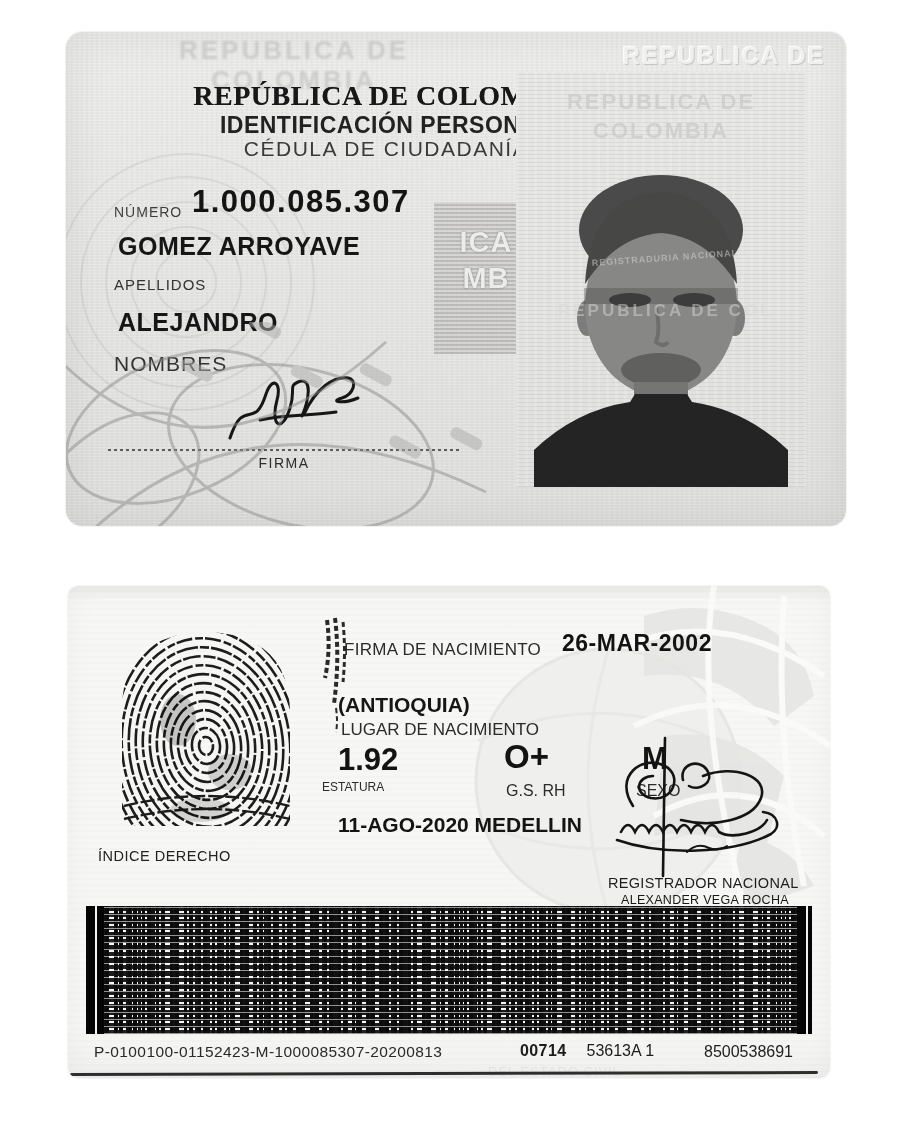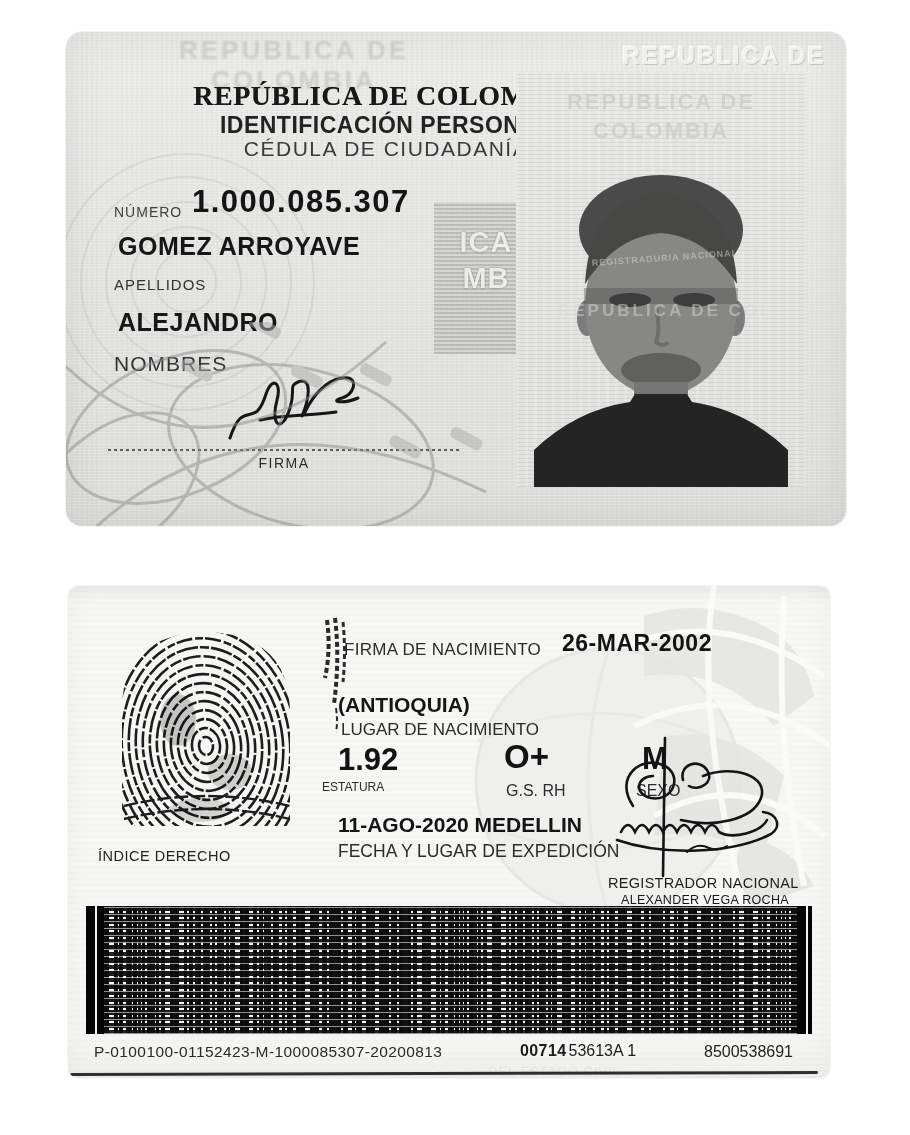--- a/index.html
+++ b/index.html
@@ -272,38 +272,37 @@
     <div class="abs b-place-label">LUGAR DE NACIMIENTO</div>
 
     <div class="abs b-height">1.92</div>
     <div class="abs b-height-label">ESTATURA</div>
     <div class="abs b-blood">O+</div>
     <div class="abs b-blood-label">G.S. RH</div>
     <div class="abs b-sex">M</div>
     <div class="abs b-sex-label">SEXO</div>
 
     <div class="abs b-issue">11-AGO-2020 MEDELLIN</div>
-    <div class="abs b-issue-label">FECHA Y LUGAR DE EXPEDICIÓN</div>
 
     <svg class="deco" style="left:535px;top:150px;" width="195" height="152" viewBox="0 0 195 152">
       <g fill="none" stroke="#141414" stroke-width="2.6" stroke-linecap="round">
         <path d="M62 2 L60 140"></path>
         <path d="M30 70 C 10 40, 40 18, 62 30 C 80 40, 70 66, 48 62 C 30 58, 34 40, 50 40"></path>
         <path d="M80 44 C 76 28, 96 22, 104 34 C 112 46, 96 56, 86 50"></path>
         <path d="M100 40 C 130 28, 166 40, 158 62 C 150 84, 110 92, 78 84"></path>
         <path d="M18 96 q7 -14 14 0 q7 -14 14 0 q7 -14 14 0 q7 -14 14 0 q7 -14 14 0 q7 -14 14 0 q7 -14 14 0 C 130 104, 158 96, 164 84"></path>
         <path d="M14 104 C 60 120, 130 118, 168 98 C 178 92, 176 78, 160 76"></path>
         <path d="M84 116 q10 -10 22 -4 q8 4 18 -2" stroke-width="2"></path>
       </g>
     </svg>
     <div class="abs b-reg-title">REGISTRADOR NACIONAL</div>
     <div class="abs b-reg-name">ALEXANDER VEGA ROCHA</div>
 
     <div class="abs barcode"></div>
 
     <div class="abs b-code-left">P-0100100-01152423-M-1000085307-20200813</div>
-    <div class="abs b-code-mid"><b>00714</b><span style="margin-left:2px;">53613A 1</span></div>
+    <div class="abs b-code-mid"><b>00714</b><span style="margin-left:20px;">53613A 1</span></div>
     <div class="abs b-code-right">8500538691</div>
     <div class="abs b-ghost-footer">DEL ESTADO CIVIL</div>
     <div class="abs b-rule"></div>
   </div>
 
 </div>
 
 </body></html>

